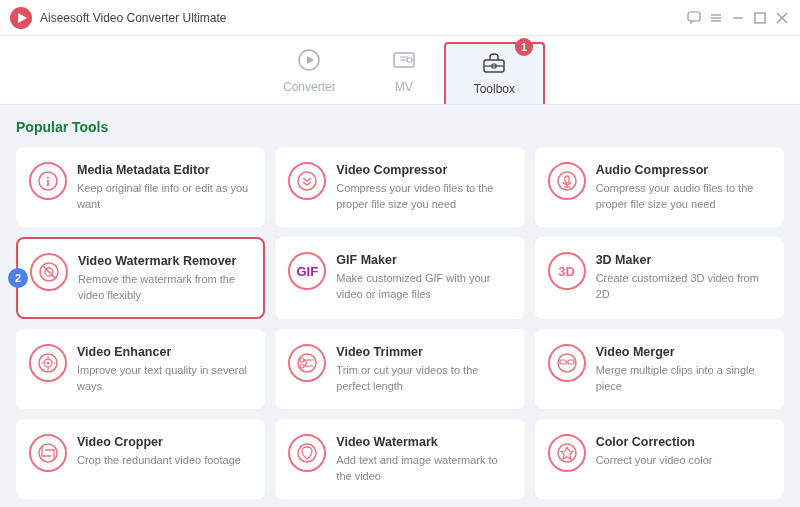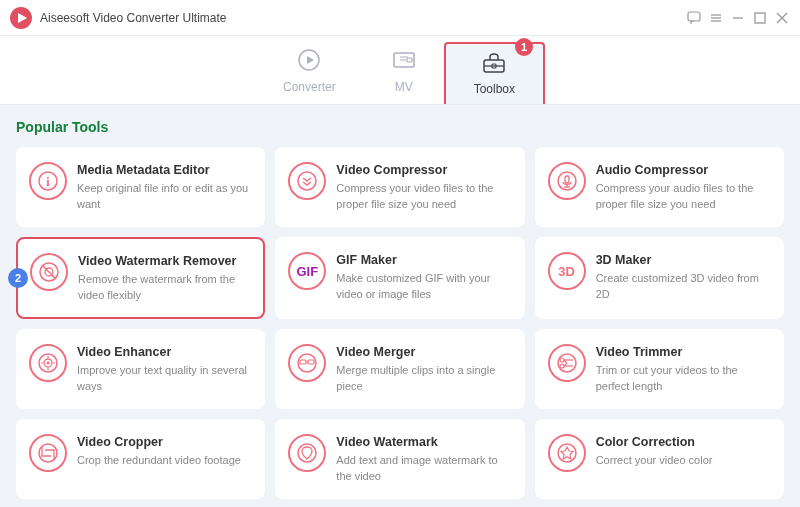--- a/index.html
+++ b/index.html
@@ -365,53 +365,53 @@
       <div class="tool-card-text">
         <div class="tool-card-title">Video Enhancer</div>
         <div class="tool-card-desc">Improve your text quality in several ways</div>
       </div>
     </div>
 
     <div class="tool-card">
       <div class="tool-card-icon-wrap">
         <svg width="20" height="20" viewBox="0 0 20 20" fill="none">
           <circle cx="10" cy="10" r="9" stroke="#f07080" stroke-width="1.5"></circle>
-          <rect x="3" y="7" width="6" height="4" rx="1" stroke="#f07080" stroke-width="1.2"></rect>
-          <rect x="11" y="7" width="6" height="4" rx="1" stroke="#f07080" stroke-width="1.2"></rect>
-          <path d="M9 9 L11 9" stroke="#f07080" stroke-width="1.2"></path>
-        </svg>
-      </div>
-      <div class="tool-card-text">
-        <div class="tool-card-title">Video Merger</div>
-        <div class="tool-card-desc">Merge multiple clips into a single piece</div>
-      </div>
-    </div>
-
-    <div class="tool-card">
-      <div class="tool-card-icon-wrap">
-        <svg width="20" height="20" viewBox="0 0 20 20" fill="none">
-          <circle cx="10" cy="10" r="9" stroke="#f07080" stroke-width="1.5"></circle>
           <circle cx="5" cy="7" r="2" stroke="#f07080" stroke-width="1.2"></circle>
           <circle cx="5" cy="13" r="2" stroke="#f07080" stroke-width="1.2"></circle>
           <line x1="7" y1="7" x2="16" y2="7" stroke="#f07080" stroke-width="1.2"></line>
           <line x1="7" y1="13" x2="16" y2="13" stroke="#f07080" stroke-width="1.2"></line>
           <line x1="7" y1="7" x2="10" y2="10" stroke="#f07080" stroke-width="1.2"></line>
           <line x1="7" y1="13" x2="10" y2="10" stroke="#f07080" stroke-width="1.2"></line>
         </svg>
       </div>
       <div class="tool-card-text">
         <div class="tool-card-title">Video Trimmer</div>
         <div class="tool-card-desc">Trim or cut your videos to the perfect length</div>
       </div>
     </div>
 
     <div class="tool-card">
       <div class="tool-card-icon-wrap">
         <svg width="20" height="20" viewBox="0 0 20 20" fill="none">
           <circle cx="10" cy="10" r="9" stroke="#f07080" stroke-width="1.5"></circle>
+          <rect x="3" y="7" width="6" height="4" rx="1" stroke="#f07080" stroke-width="1.2"></rect>
+          <rect x="11" y="7" width="6" height="4" rx="1" stroke="#f07080" stroke-width="1.2"></rect>
+          <path d="M9 9 L11 9" stroke="#f07080" stroke-width="1.2"></path>
+        </svg>
+      </div>
+      <div class="tool-card-text">
+        <div class="tool-card-title">Video Merger</div>
+        <div class="tool-card-desc">Merge multiple clips into a single piece</div>
+      </div>
+    </div>
+
+    <div class="tool-card">
+      <div class="tool-card-icon-wrap">
+        <svg width="20" height="20" viewBox="0 0 20 20" fill="none">
+          <circle cx="10" cy="10" r="9" stroke="#f07080" stroke-width="1.5"></circle>
           <path d="M4 4 L4 13 L13 13" stroke="#f07080" stroke-width="1.3" fill="none"></path>
           <path d="M7 7 L16 7 L16 16" stroke="#f07080" stroke-width="1.3" fill="none"></path>
         </svg>
       </div>
       <div class="tool-card-text">
         <div class="tool-card-title">Video Cropper</div>
         <div class="tool-card-desc">Crop the redundant video footage</div>
       </div>
     </div>
 

